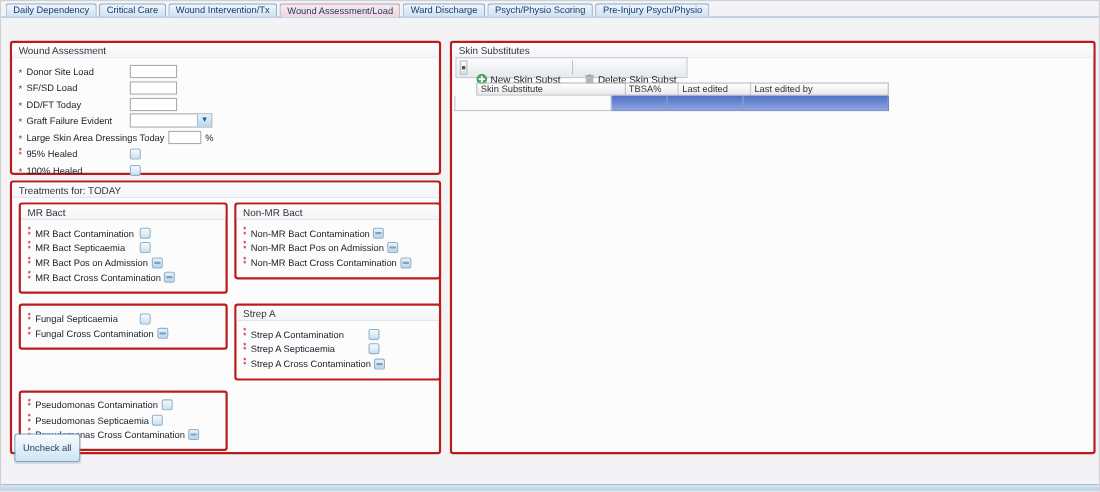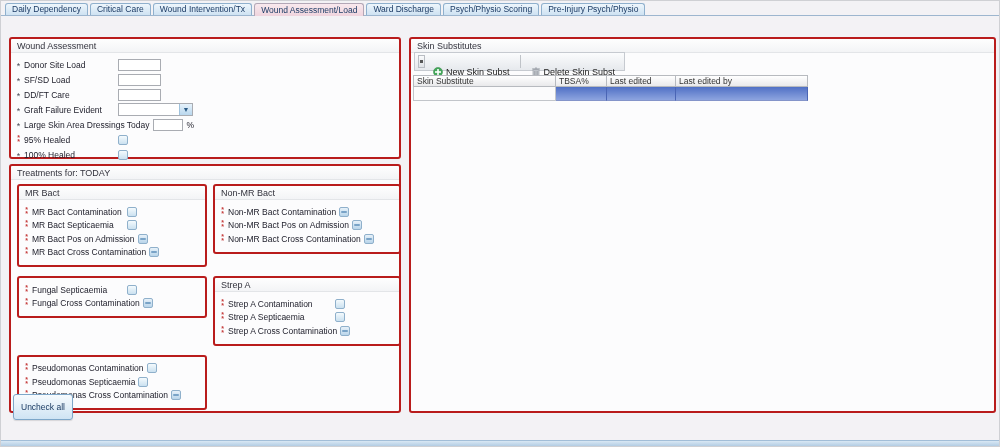--- a/index.html
+++ b/index.html
@@ -79,21 +79,21 @@
   .grip-dot { width:3px; height:3px; background:#555; }
   .tb-btn { display:flex; align-items:center; gap:3px; height:15px; padding:0 6px;
             font-size:9px; color:#222; cursor:default; white-space:nowrap;margin-top:20px; }
   .tb-sep { width:1px; height:13px; background:#bfc3c8; margin:0 2px; }
 
   .grid { position:absolute; left:2px; top:36px; width:395px; font-size:8.5px; }
   .thead { display:flex; height:12px; }
   .th { background:linear-gradient(#ffffff,#e9e9eb); border:1px solid #b7babf;
         border-left:none; padding:0 3px; color:#333; line-height:11px; overflow:hidden;
         white-space:nowrap; }
-  .th:first-child { border-left:1px solid #b7babf; }
+  .th:first-child { border-left:1px solid #b7babf;margin-left:20px; }
   .trow { display:flex; height:14px; }
   .td { border-bottom:1px solid #d4d6da; border-right:1px solid #d4d6da; overflow:hidden; }
   .td.editor { background:#fbfbfc; border:1px solid #c2c5ca; border-top:none; }
   .td.sel { background:linear-gradient(var(--selection-blue,#5070c5),#8da4df);
             border-right:1px solid #4a65b5; border-bottom:1px solid #8494c9; }
 
   
   .bottombar { position:absolute; left:0; bottom:0; width:100%; height:6px;
                background:linear-gradient(#d9e8f4,#b3cde4); border-top:1px solid #a2bed8; }
 </style>
@@ -126,21 +126,21 @@
         <div class="field-row">
           <span class="lbl">
             <span class="mk asterisk">*</span>
             <span>SF/SD Load</span>
           </span>
           <input class="tinput" style="">
         </div>
         <div class="field-row">
           <span class="lbl">
             <span class="mk asterisk">*</span>
-            <span>DD/FT Care</span>
+            <span>DD/FT Today</span>
           </span>
           <input class="tinput" style="">
         </div>
         <div class="field-row">
           <span class="lbl">
             <span class="mk asterisk">*</span>
             <span>Graft Failure Evident</span>
           </span>
           <div class="dropdown">
             <div class="dd-btn">

